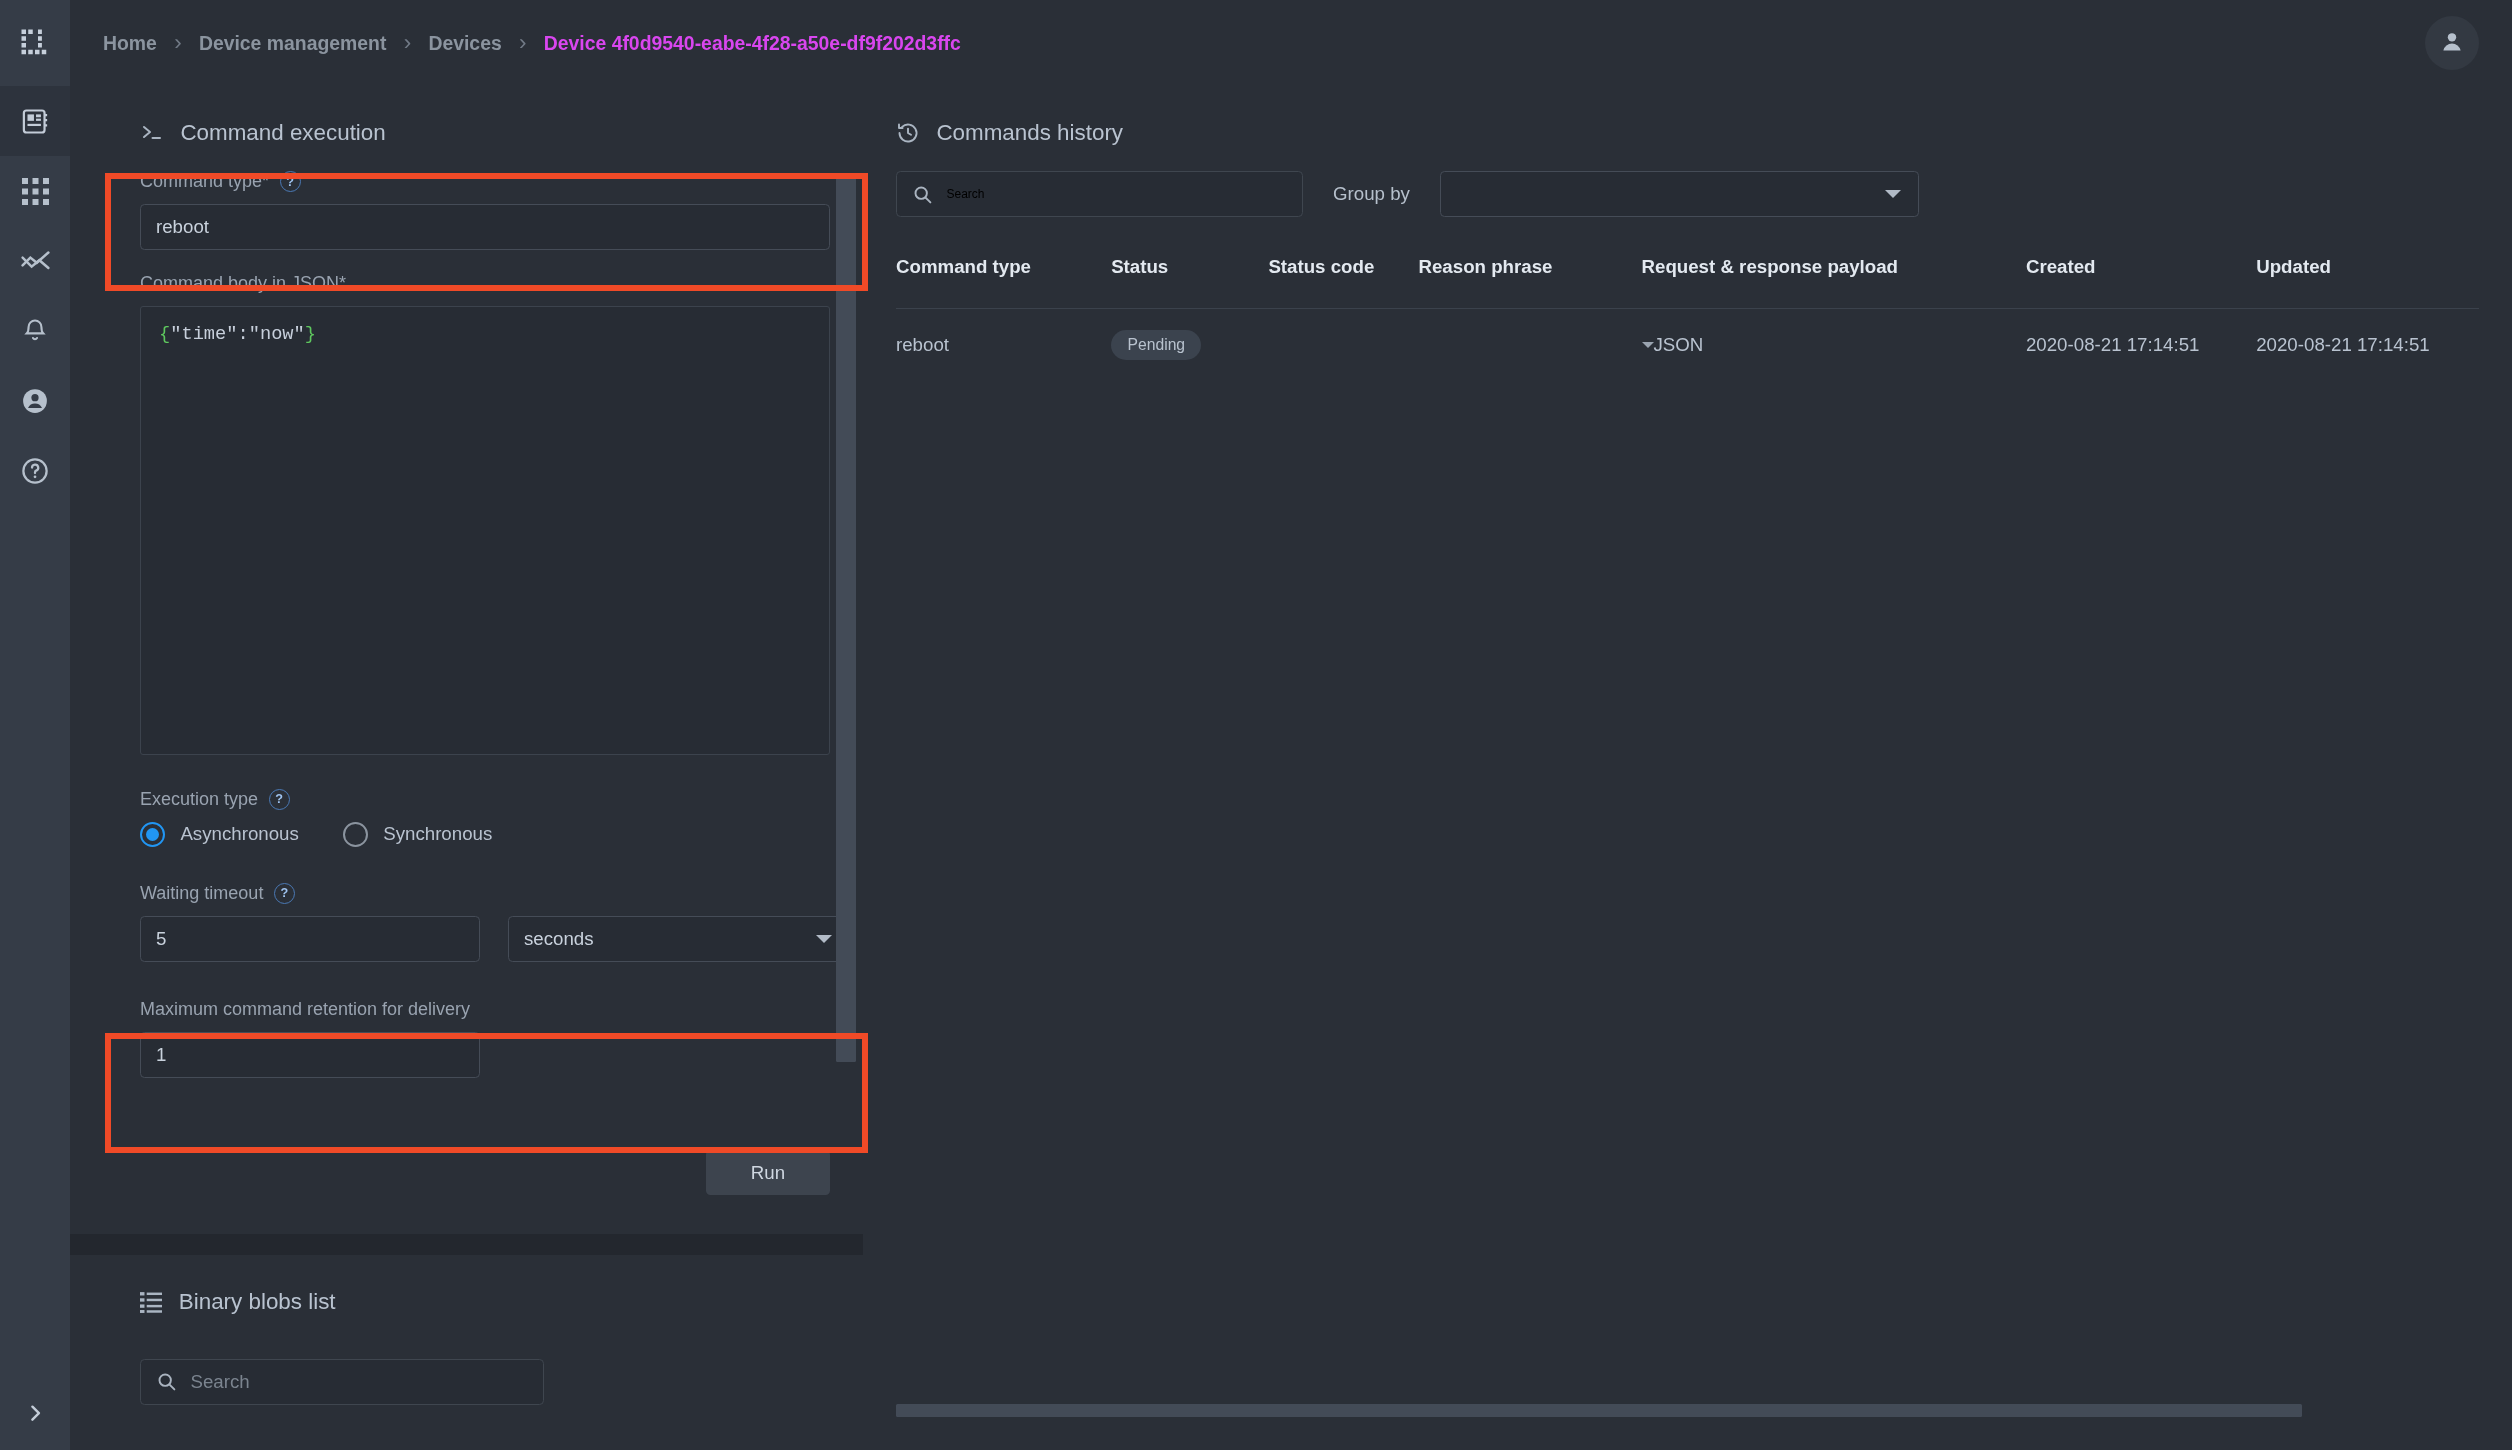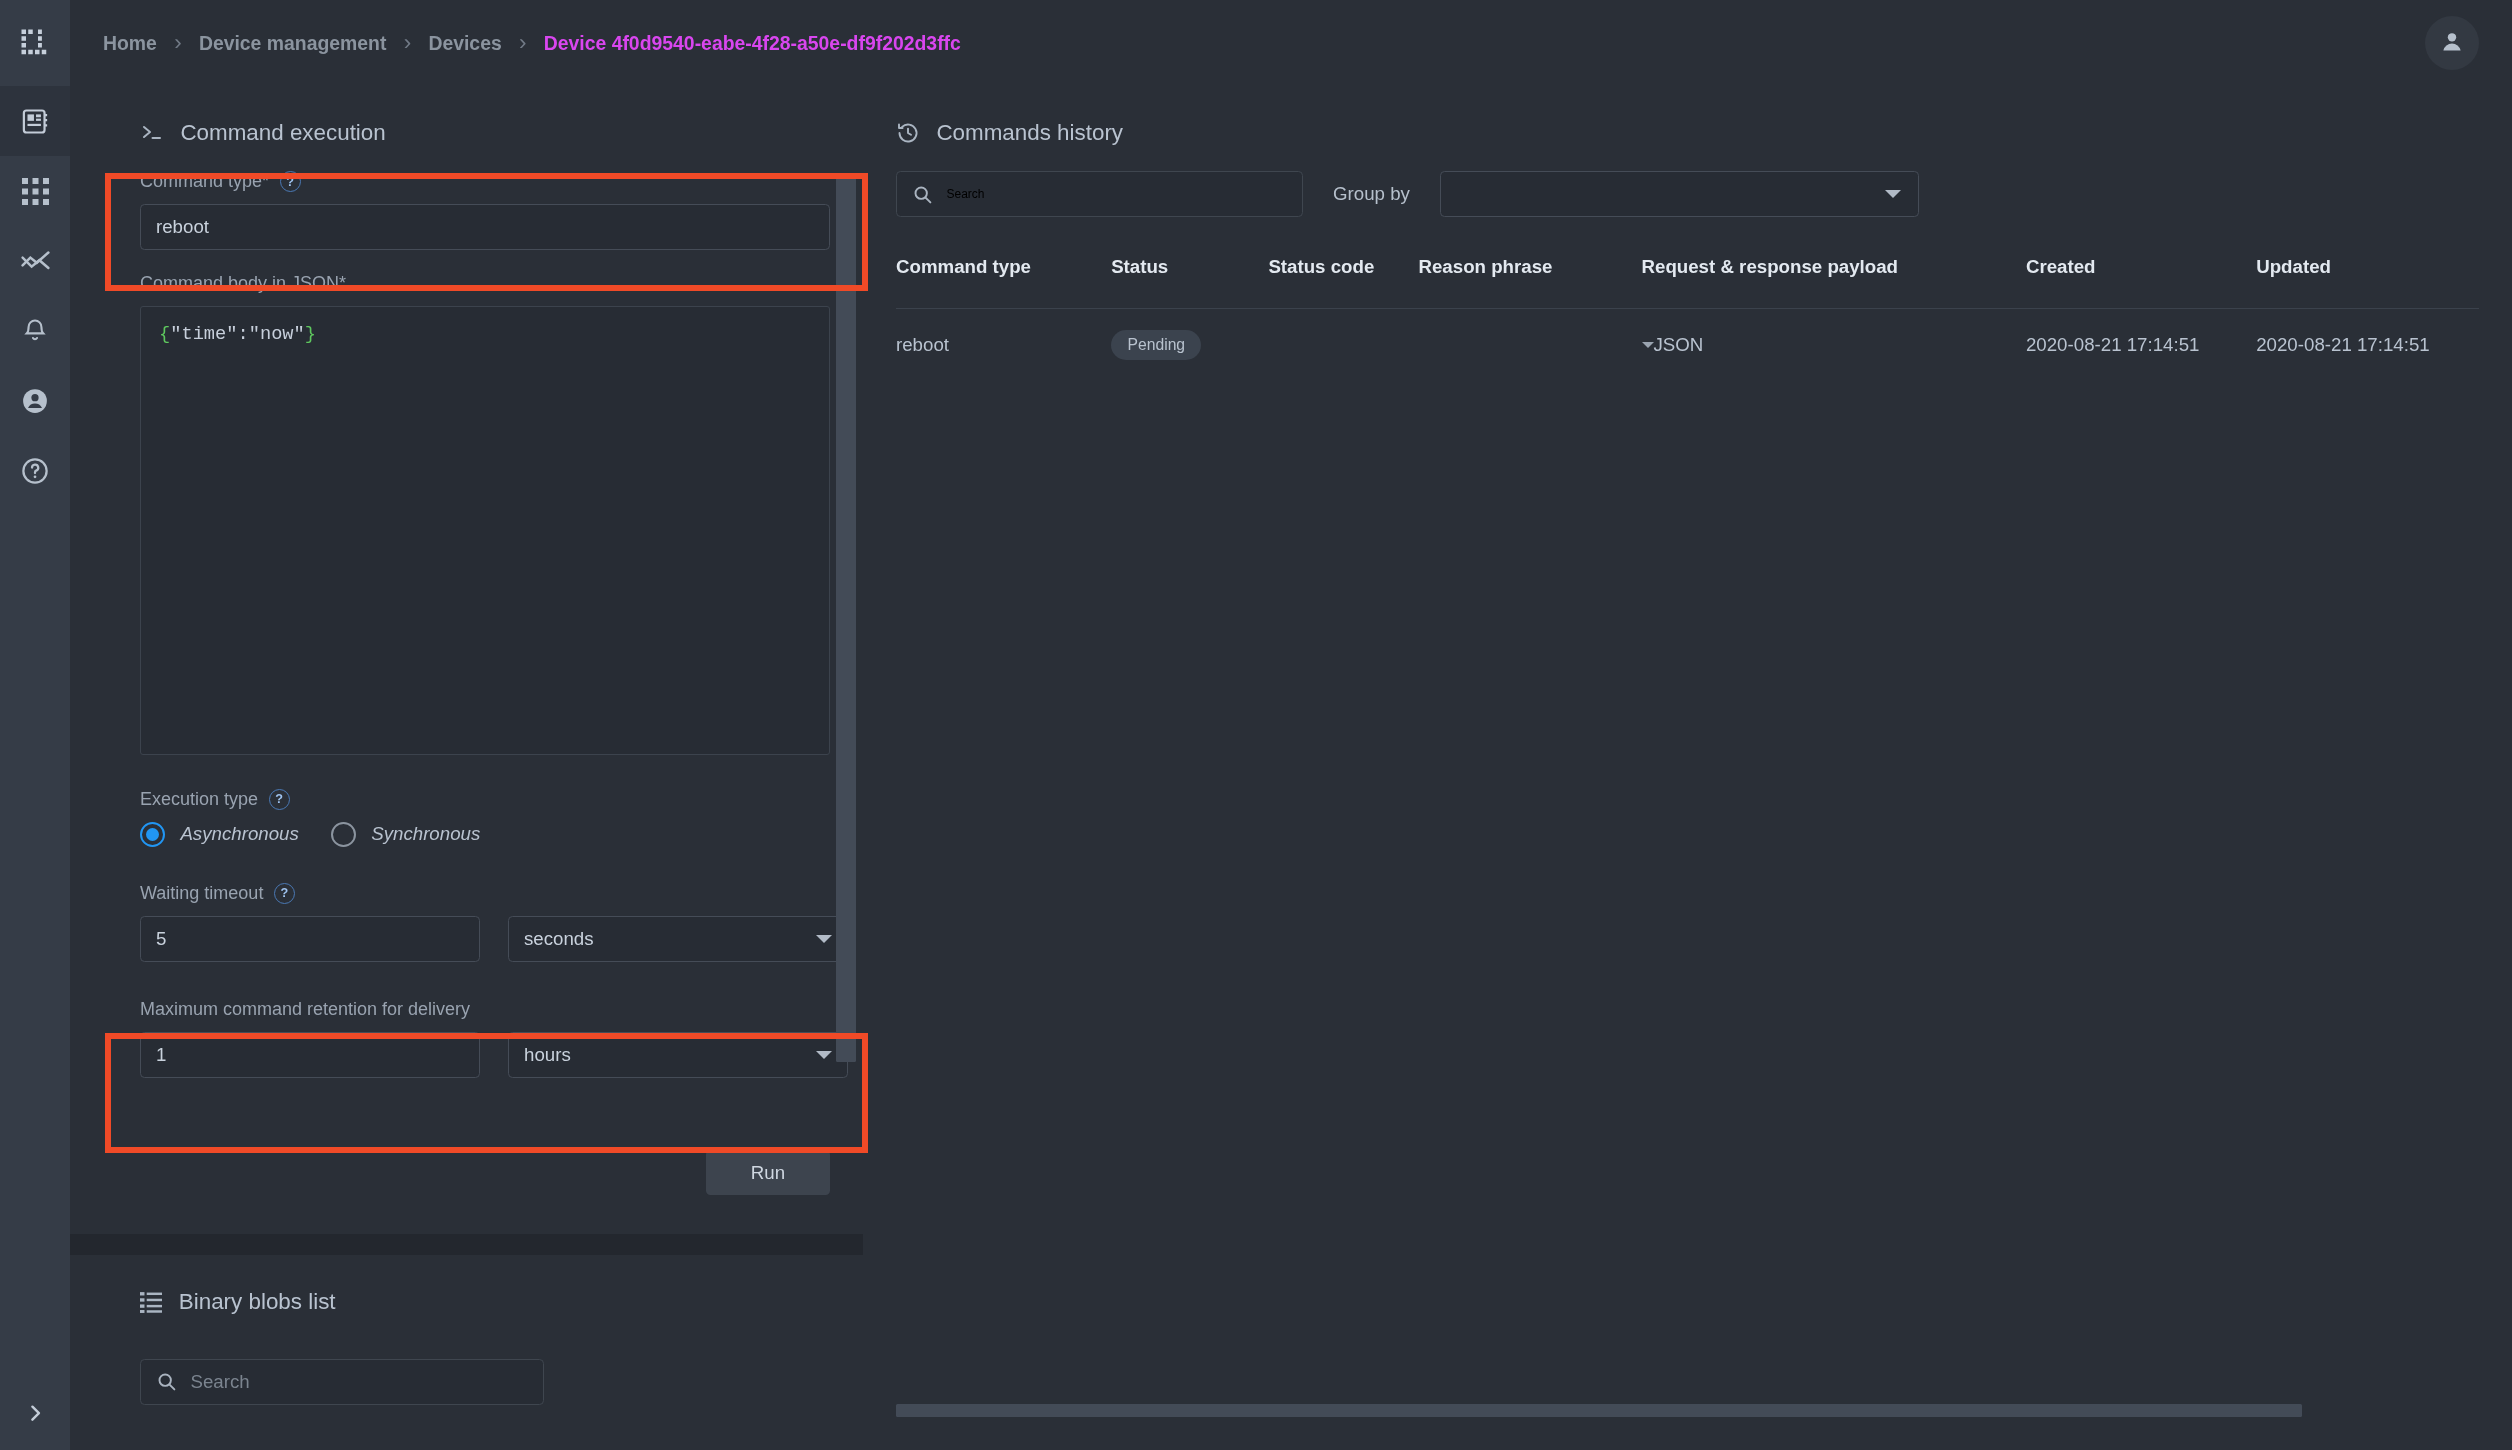--- a/index.html
+++ b/index.html
@@ -125,21 +125,21 @@
     position: absolute;
     border: 6px solid #f04a27;
     pointer-events: none;
     z-index: 5;
   }
   #hl-cmdtype { left: 105px; top: 173px; width: 763px; height: 118px; }
   #hl-retention { left: 105px; top: 1033px; width: 763px; height: 120px; }
 
   .row-gap { height: 22.4px; }
 
-  .radio-row { display: flex; align-items: center; gap: 32px; margin-top: 10.5px; font-style: italic; }
+  .radio-row { display: flex; align-items: center; gap: 44px; margin-top: 10.5px; }
   .radio {
     display: flex; align-items: center; gap: 15px;
     font-size: 18.7px; color: #b9c3d0;
   }
   .radio-mark {
     width: 25.4px; height: 25.4px; border-radius: 50%;
     border: 2.2px solid #8b949f; display: inline-flex; align-items: center; justify-content: center;
   }
   .radio.checked .radio-mark { border-color: #2196f3; }
   .radio.checked .radio-mark::after {
@@ -427,24 +427,20 @@
               </div>
             </div>
 
             <div class="row-gap" style="height:37px"></div>
 
             <div class="field-label">
               <span>Maximum command retention for delivery</span>
             </div>
             <div class="pair-row">
               <input class="text-input" value="1" style="">
-              <div class="select">
-                <span>hours</span>
-                <span class="caret"></span>
-              </div>
             </div>
           </div>
 
           <div class="run-row">
             <button class="run-btn">Run</button>
           </div>
         </div>
 
         <div class="card panel-blobs">
           <div class="card-header">

